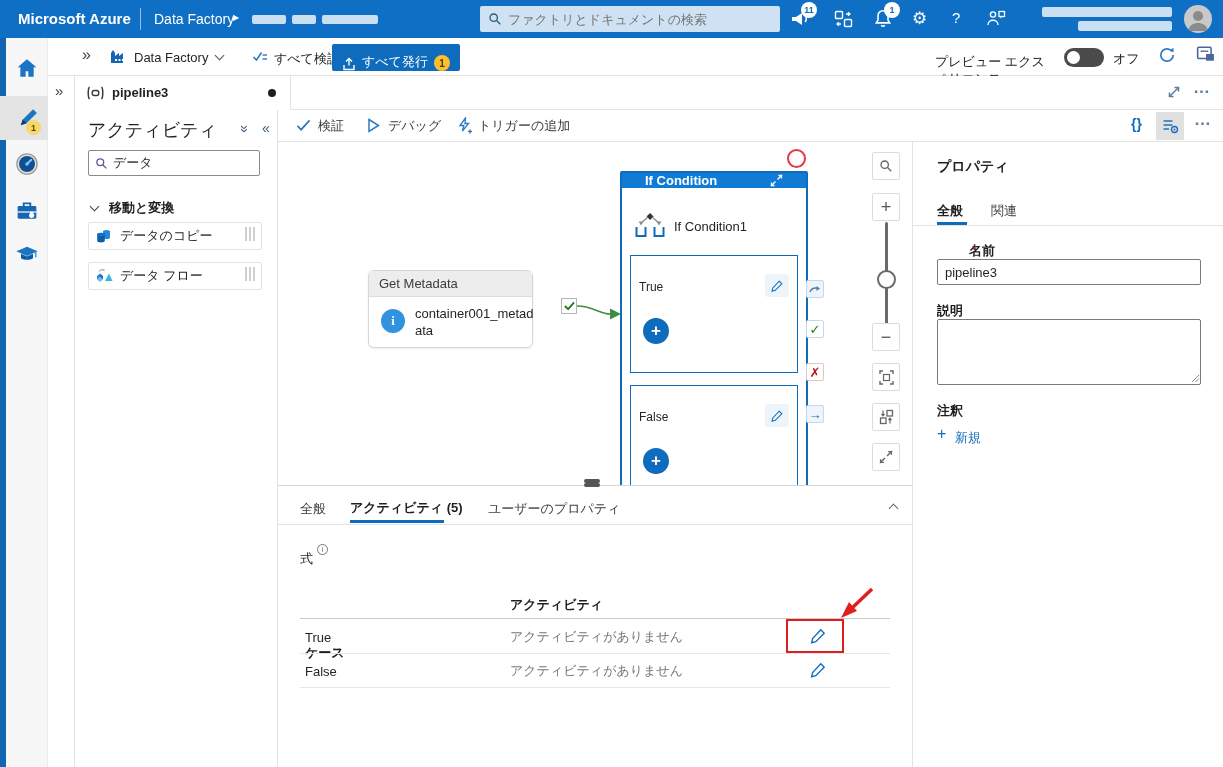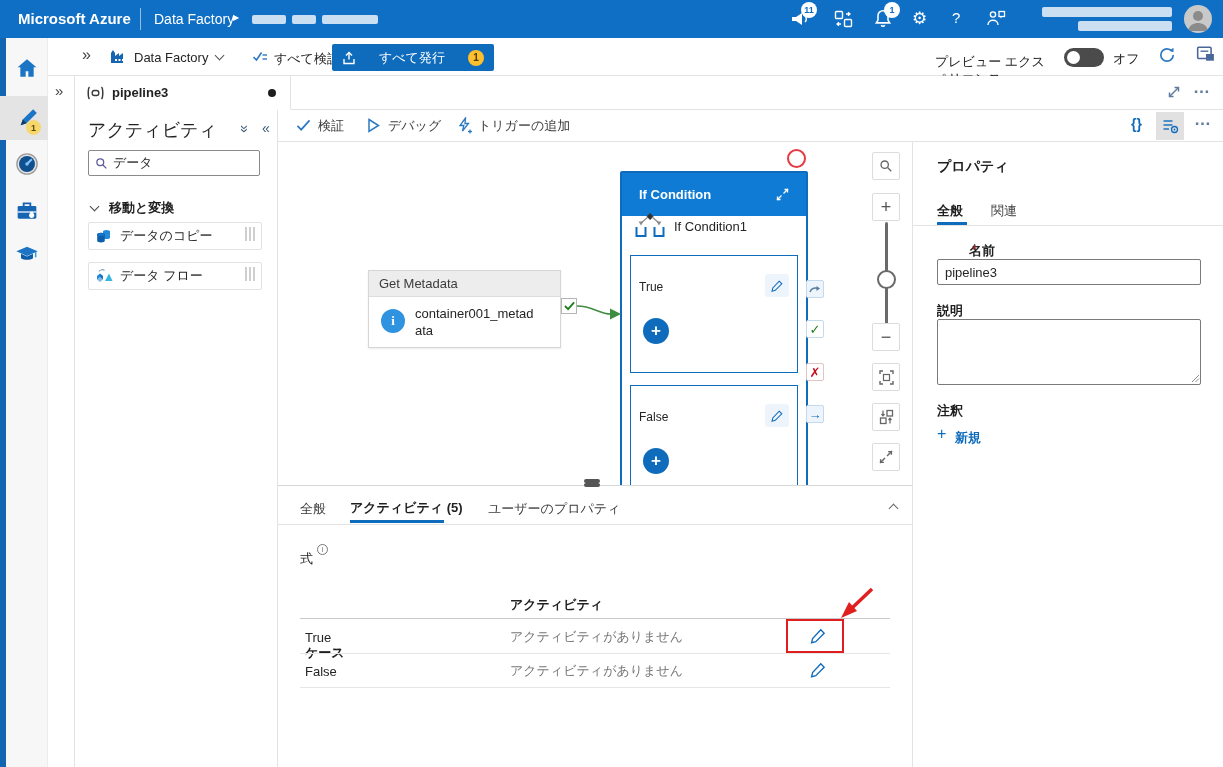--- a/index.html
+++ b/index.html
@@ -33,20 +33,29 @@
 
   <div class="abs" style="left:0;top:0;width:1223px;height:46px;background:var(--topbar);padding-left:28px;">
     <div class="abs white b" style="left:18px;top:10px;font-size:15px;">Microsoft Azure</div>
     <div class="abs" style="left:140px;top:8px;width:1px;height:22px;background:rgba(255,255,255,.55);"></div>
     <div class="abs white" style="left:154px;top:11px;font-size:14px;">Data Factory</div>
     <div class="abs white" style="left:233px;top:13px;font-size:8px;">▶</div>
     <div class="abs redact" style="left:252px;top:15px;width:34px;height:9px;"></div>
     <div class="abs redact" style="left:292px;top:15px;width:24px;height:9px;"></div>
     <div class="abs redact" style="left:322px;top:15px;width:56px;height:9px;"></div>
 
+    <div class="abs" style="left:480px;top:6px;width:300px;height:26px;background:#cfe2f3;border-radius:2px;display:flex;align-items:center;padding:0 8px;gap:6px;">
+      <span style="color:#2b5a7e;">
+        <svg width="14" height="14" viewBox="0 0 16 16">
+            <circle cx="6.5" cy="6.5" r="4.2" fill="none" stroke="currentColor" stroke-width="1.5"></circle>
+            <line x1="9.8" y1="9.8" x2="14" y2="14" stroke="currentColor" stroke-width="1.5"></line>
+          </svg>
+      </span>
+      <input style="flex: 1 1 0%; border: 0px; background: transparent; font-size: 13px; color: rgb(28, 78, 121);" placeholder="ファクトリとドキュメントの検索">
+    </div>
 
     <span class="abs" style="left:790px;top:10px;color:#fff;">
       <svg width="20" height="18" viewBox="0 0 20 18">
           <path d="M2 7v4h4l6 4V3L6 7z" fill="#fff"></path>
           <path d="M15 6a4 4 0 0 1 0 6" fill="none" stroke="#fff" stroke-width="1.5"></path>
         </svg>
     </span>
     <span class="badge" style="left:801px;top:2px;">11</span>
 
     <span class="abs" style="left:834px;top:10px;">
@@ -144,21 +153,21 @@
 
     <span class="abs" style="left:204px;top:11px;color:#2b79c2;">
       <svg width="16" height="15" viewBox="0 0 16 15">
           <polyline points="1.5,8 4.5,11 9.5,3.5" fill="none" stroke="currentColor" stroke-width="1.6"></polyline>
           <line x1="10.5" y1="6" x2="15" y2="6" stroke="currentColor" stroke-width="1.4"></line>
           <line x1="10.5" y1="10" x2="15" y2="10" stroke="currentColor" stroke-width="1.4"></line>
         </svg>
     </span>
     <span class="abs t13" style="left:226px;top:12px;color:var(--ink);">すべて検証</span>
 
-    <div class="abs" style="left:284px;top:6px;height:27px;background:var(--accent);border-radius:2px;display:flex;align-items:center;gap:23px;padding:0 10px;color:#fff;">
+    <div class="abs" style="left:284px;top:6px;height:27px;background:var(--accent);border-radius:2px;display:flex;align-items:flex-end;gap:6px;padding:0 10px;color:#fff;">
       <span>
         <svg width="14" height="14" viewBox="0 0 14 14">
             <path d="M2 8v4.5h10V8" fill="none" stroke="#fff" stroke-width="1.4"></path>
             <line x1="7" y1="1.5" x2="7" y2="8.5" stroke="#fff" stroke-width="1.4"></line>
             <polyline points="4,4.5 7,1.5 10,4.5" fill="none" stroke="#fff" stroke-width="1.4"></polyline>
           </svg>
       </span>
       <span class="t13">すべて発行</span>
       <span style="width:16px;height:16px;border-radius:50%;background:#fdbf2d;color:#4a3b00;font-size:10px;font-weight:bold;display:flex;align-items:center;justify-content:center;">1</span>
     </div>
@@ -290,38 +299,38 @@
           <line x1="1.5" y1="11" x2="7" y2="11" stroke="currentColor" stroke-width="1.4"></line>
           <circle cx="12.5" cy="11.5" r="3" fill="none" stroke="currentColor" stroke-width="1.3"></circle>
           <circle cx="12.5" cy="11.5" r="0.9" fill="currentColor"></circle>
         </svg>
     </div>
     <span class="abs b" style="left:916px;top:0px;font-size:17px;color:#5d7c9e;">…</span>
   </div>
 
   <div class="abs" style="left:278px;top:142px;width:634px;height:343px;background:#fff;overflow:hidden;">
 
-    <div class="abs" style="left:90px;top:128px;width:193px;height:78px;background:#fff;border:1px solid #d6d6d6;border-radius:0;box-shadow:0 1px 2px rgba(0,0,0,.08);">
+    <div class="abs" style="left:90px;top:128px;width:165px;height:78px;background:#fff;border:1px solid #d6d6d6;border-radius:6px;box-shadow:0 1px 2px rgba(0,0,0,.08);">
       <div style="height:26px;background:#ededed;border-bottom:1px solid #ddd;font-size:13px;color:#3b3b3b;display:flex;align-items:center;padding:0 10px;">Get Metadata</div>
       <span style="position:absolute;left:12px;top:38px;width:24px;height:24px;border-radius:50%;background:#3093e0;color:#fff;font-weight:bold;font-size:13px;font-family:'Liberation Serif',serif;display:flex;align-items:center;justify-content:center;">i</span>
       <div style="position:absolute;left:46px;top:35px;width:120px;font-size:13px;line-height:1.3;color:#252525;word-break:break-all;">container001_metadata</div>
     </div>
 
     <div class="abs iconbtn" style="left:283px;top:156px;width:16px;height:16px;background:#fff;border:1px solid #b5b5b5;">
       <svg width="11" height="10" viewBox="0 0 12 10">
           <polyline points="1,5 4.5,8.5 11,1" fill="none" stroke="#1e7d1e" stroke-width="2"></polyline>
         </svg>
     </div>
     <svg class="abs" style="left:299px;top:154px;" width="46" height="26" viewBox="0 0 46 26">
       <path d="M0 10 C 16 10 22 18 34 18" fill="none" stroke="#3e8e41" stroke-width="1.6"></path>
       <polygon points="33,12.5 44,18 33,23.5" fill="#3e8e41"></polygon>
     </svg>
 
     <div class="abs" style="left:342px;top:29px;width:188px;height:352px;background:#fff;border:2px solid var(--accent);border-radius:2px;">
-      <div style="height:43px;background:var(--nodehdr);display:flex;align-items:center;padding:0 17px;">
+      <div style="height:15px;background:var(--nodehdr);display:flex;align-items:center;padding:0 23px;">
         <span class="t13 b white">If Condition</span>
         <span style="margin-left:auto;">
           <svg width="13" height="13" viewBox="0 0 13 13">
               <line x1="7.5" y1="5.5" x2="12" y2="1" stroke="#fff" stroke-width="1.3"></line>
               <polyline points="11.5,4.5 11.5,1.5 8.5,1.5" fill="none" stroke="#fff" stroke-width="1.3"></polyline>
               <line x1="5.5" y1="7.5" x2="1" y2="12" stroke="#fff" stroke-width="1.3"></line>
               <polyline points="1.5,8.5 1.5,11.5 4.5,11.5" fill="none" stroke="#fff" stroke-width="1.3"></polyline>
             </svg>
         </span>
       </div>
@@ -464,16 +473,16 @@
     <textarea class="abs" style="left: 24px; top: 177px; width: 264px; height: 66px; border: 1px solid rgb(122, 122, 122); border-radius: 2px; resize: none;"></textarea>
     <span class="abs" style="left:278px;top:232px;">
       <svg width="9" height="9" viewBox="0 0 9 9">
           <line x1="1" y1="8" x2="8" y2="1" stroke="#8a8a8a" stroke-width="1"></line>
           <line x1="4.5" y1="8" x2="8" y2="4.5" stroke="#8a8a8a" stroke-width="1"></line>
         </svg>
     </span>
 
     <span class="abs t13" style="left:24px;top:260px;font-weight:600;color:#1f1f1f;">注釈</span>
     <span class="abs" style="left:24px;top:283px;font-size:16px;color:var(--accent);">+</span>
-    <span class="abs t13" style="left:42px;top:287px;color:var(--accent);font-weight:bold;">新規</span>
+    <span class="abs t13" style="left:42px;top:287px;color:var(--accent);">新規</span>
   </div>
 
 </div>
 
 </body></html>

